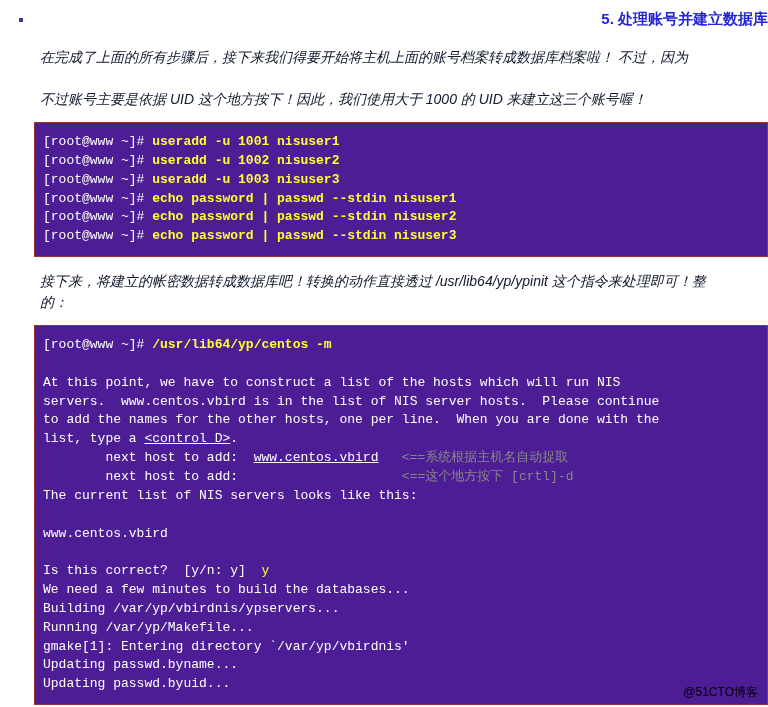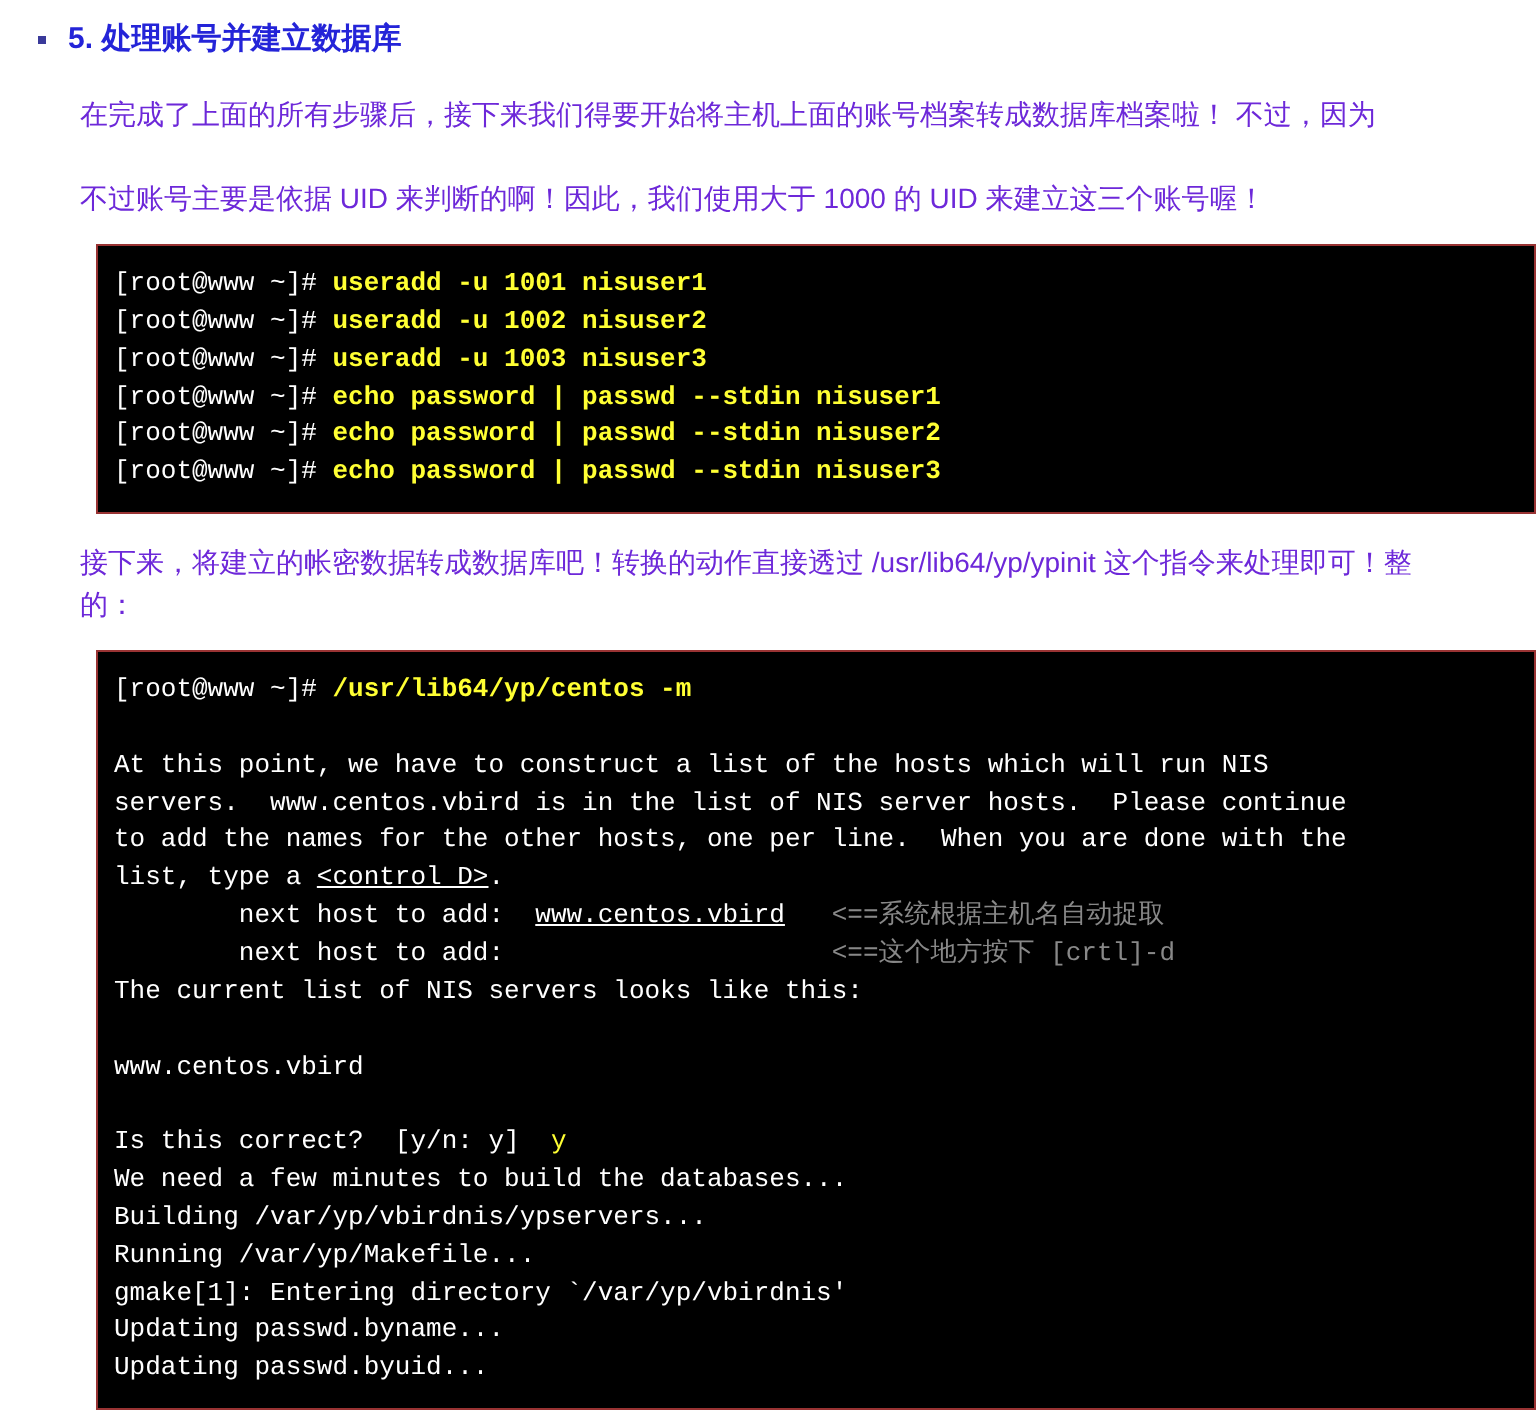--- a/index.html
+++ b/index.html
@@ -15,39 +15,41 @@
   .page {
     padding: 10px 0 0 10px;
   }
   ul.top-list {
     margin: 0;
     padding-left: 24px;
   }
   ul.top-list > li {
     list-style-type: square;
     color: #3a3a9a;
+    text-align: right;
   }
   .heading {
     color: #2424d8;
     font-weight: bold;
     font-size: 15px;
     padding-bottom: 10px;
   }
   .body-text {
-    color: #6d28d9;
+    color: #0f172a;
     margin: 8px 0 12px 30px;
     line-height: 1.5;
     font-size: 14px;
     white-space: nowrap;
     overflow: hidden;
+    font-style: italic;
   }
   .term-box {
-    margin: 8px 0 14px 38px;
+    margin: 8px 0 14px 24px;
     border: 1px solid #933;
-    background: #000000;
+    background: #4c1d95;
     color: #fff;
     font-family: "Courier New", monospace;
     font-size: 13px;
     padding: 10px 8px;
     line-height: 1.45;
     white-space: pre;
     overflow: hidden;
   }
   .term-box .prompt {
     color: #fff;
@@ -89,21 +91,21 @@
       <div class="heading">
         <span>5.</span>
         <span>处理账号并建立数据库</span>
       </div>
     </li>
   </ul>
 
   <div class="body-text">
     <span>在完成了上面的所有步骤后，接下来我们得要开始将主机上面的账号档案转成数据库档案啦！ 不过，因为</span><br>
     <br>
-    <span>不过账号主要是依据 UID 来判断的啊！因此，我们使用大于 1000 的 UID 来建立这三个账号喔！</span>
+    <span>不过账号主要是依据 UID 这个地方按下！因此，我们使用大于 1000 的 UID 来建立这三个账号喔！</span>
   </div>
 
   <div class="term-box"><span class="term-line"><span class="prompt">[root@www ~]# </span><span class="cmd-yellow">useradd -u 1001 nisuser1</span></span><span class="term-line"><span class="prompt">[root@www ~]# </span><span class="cmd-yellow">useradd -u 1002 nisuser2</span></span><span class="term-line"><span class="prompt">[root@www ~]# </span><span class="cmd-yellow">useradd -u 1003 nisuser3</span></span><span class="term-line"><span class="prompt">[root@www ~]# </span><span class="cmd-yellow">echo password | passwd --stdin nisuser1</span></span><span class="term-line"><span class="prompt">[root@www ~]# </span><span class="cmd-yellow">echo password | passwd --stdin nisuser2</span></span><span class="term-line"><span class="prompt">[root@www ~]# </span><span class="cmd-yellow">echo password | passwd --stdin nisuser3</span></span></div>
 
   <div class="body-text">
     <span>接下来，将建立的帐密数据转成数据库吧！转换的动作直接透过 /usr/lib64/yp/ypinit 这个指令来处理即可！整</span><br>
     <span>的：</span>
   </div>
 
   <div class="term-box"><span class="term-line"><span class="prompt">[root@www ~]# </span><span class="cmd-yellow">/usr/lib64/yp/centos -m</span></span>

